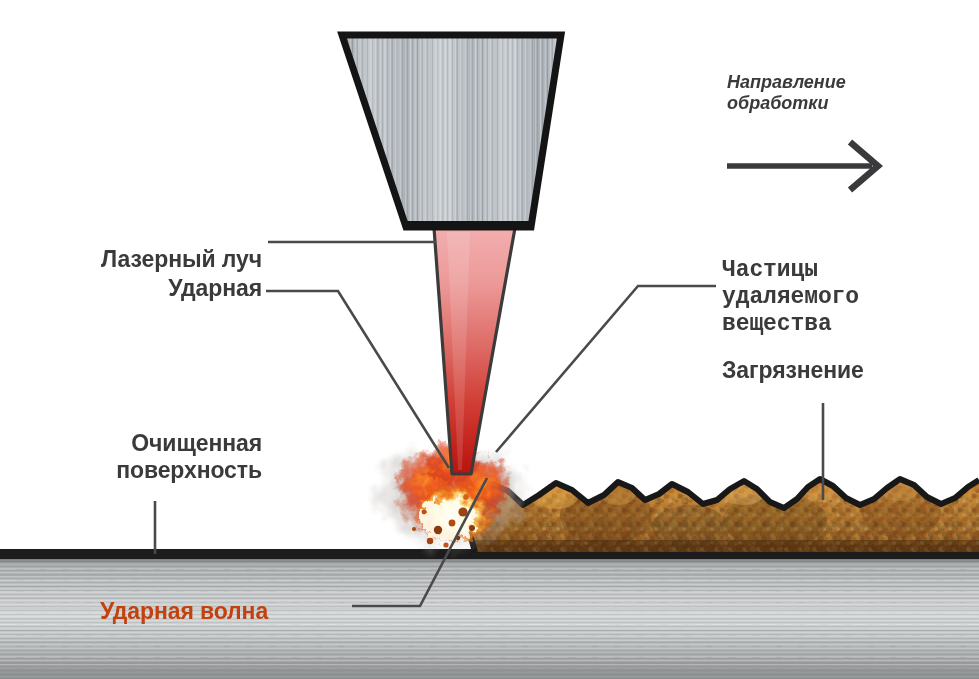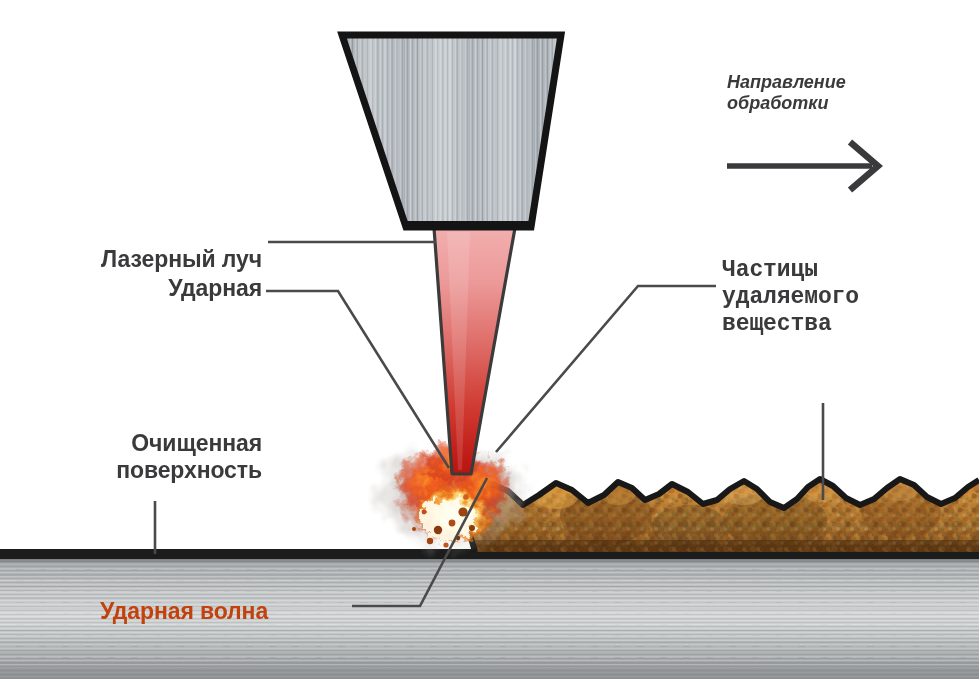--- a/index.html
+++ b/index.html
@@ -288,17 +288,18 @@
   <div class="lbl lbl-right" id="lbl-clean-surf">Очищенная
 поверхность</div>
 
   <div class="lbl lbl-left lbl-italic" id="lbl-direction">Направление
 обработки</div>
 
   <div class="lbl lbl-left" id="lbl-particles">Частицы
 удаляемого
 вещества</div>
 
+  <div class="lbl lbl-left" id="lbl-contam">Загрязнение</div>
 
   <div class="lbl lbl-left lbl-dark" id="lbl-shockwave">Ударная волна</div>
 
 
 </div>
 
 </body></html>

